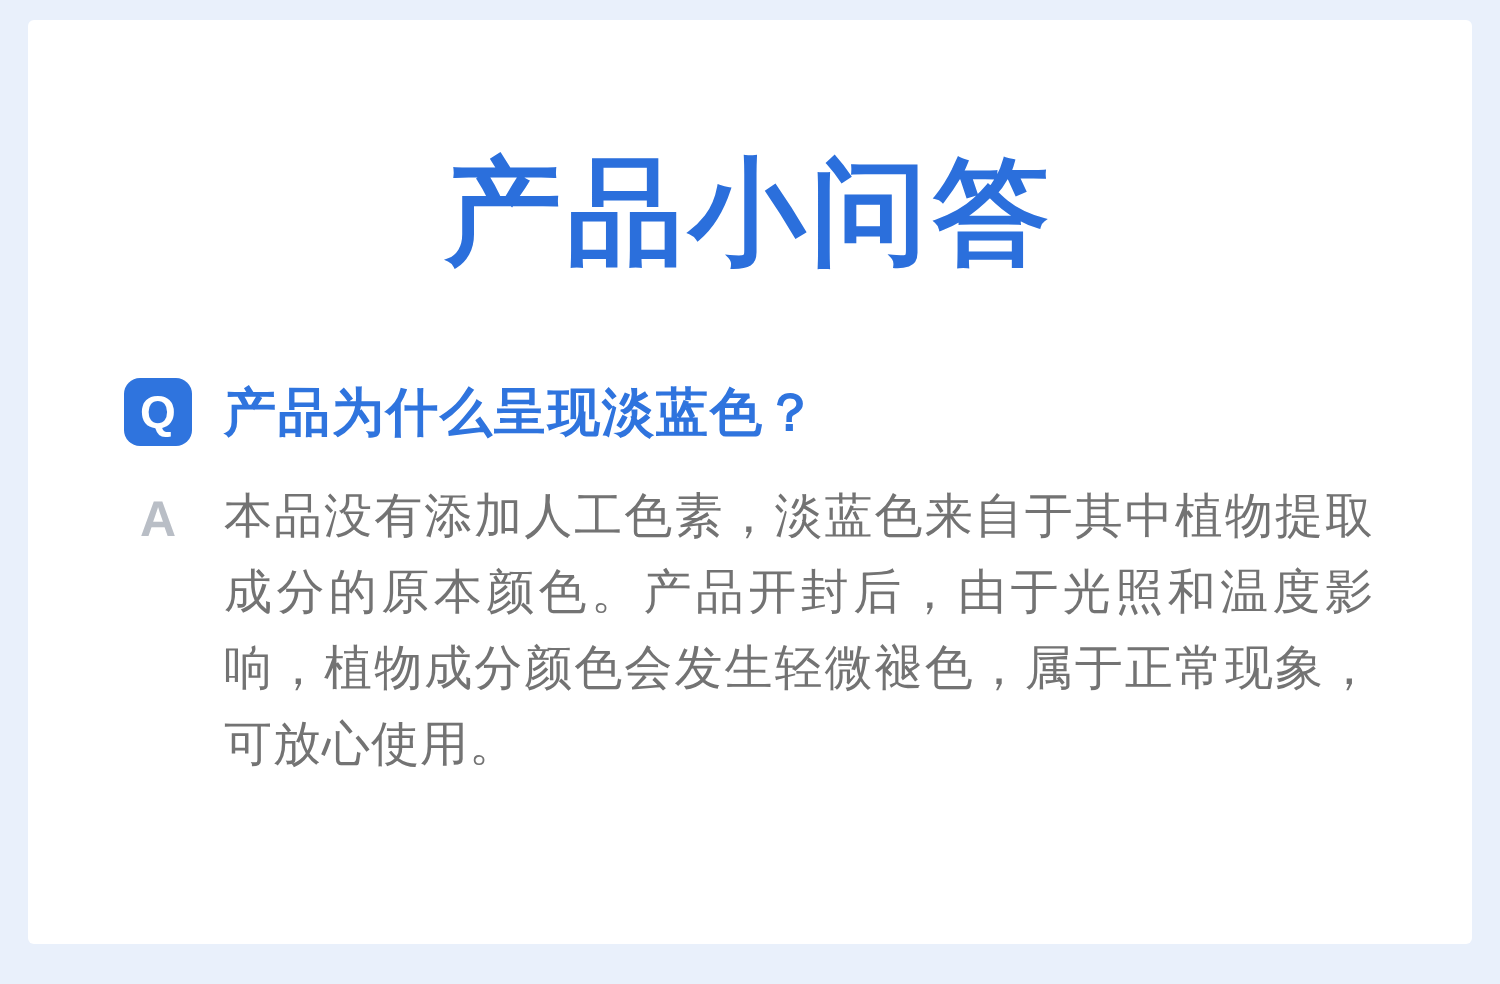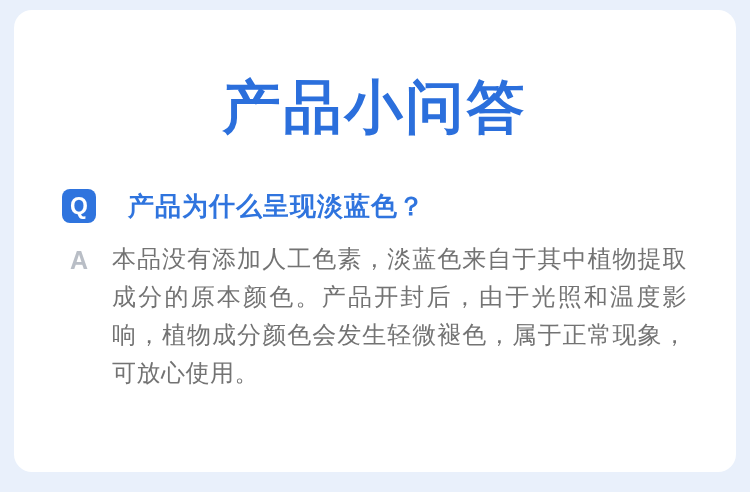--- a/index.html
+++ b/index.html
@@ -20,21 +20,21 @@
     background: #e9f0fb;
     box-sizing: border-box;
   }
   .card {
     position: absolute;
     left: 14px;
     top: 10px;
     width: 722px;
     height: 462px;
     background: #ffffff;
-    border-radius: 18px;
+    border-radius: 3px;
     box-sizing: border-box;
   }
   .title {
     position: absolute;
     left: 0;
     top: 62px;
     width: 722px;
     text-align: center;
     font-size: 58px;
     line-height: 70px;
@@ -61,21 +61,21 @@
     color: #ffffff;
     font-size: 23px;
     font-weight: bold;
     line-height: 34px;
     text-align: center;
     flex: 0 0 auto;
     margin-top: 1px;
     font-family: "Liberation Sans", "DejaVu Sans", sans-serif;
   }
   .q-text {
-    margin-left: 32px;
+    margin-left: 16px;
     font-size: 26px;
     line-height: 36px;
     font-weight: bold;
     color: #2f74de;
     letter-spacing: 1px;
   }
   .a-row {
     display: flex;
     align-items: flex-start;
     margin-top: 16px;

